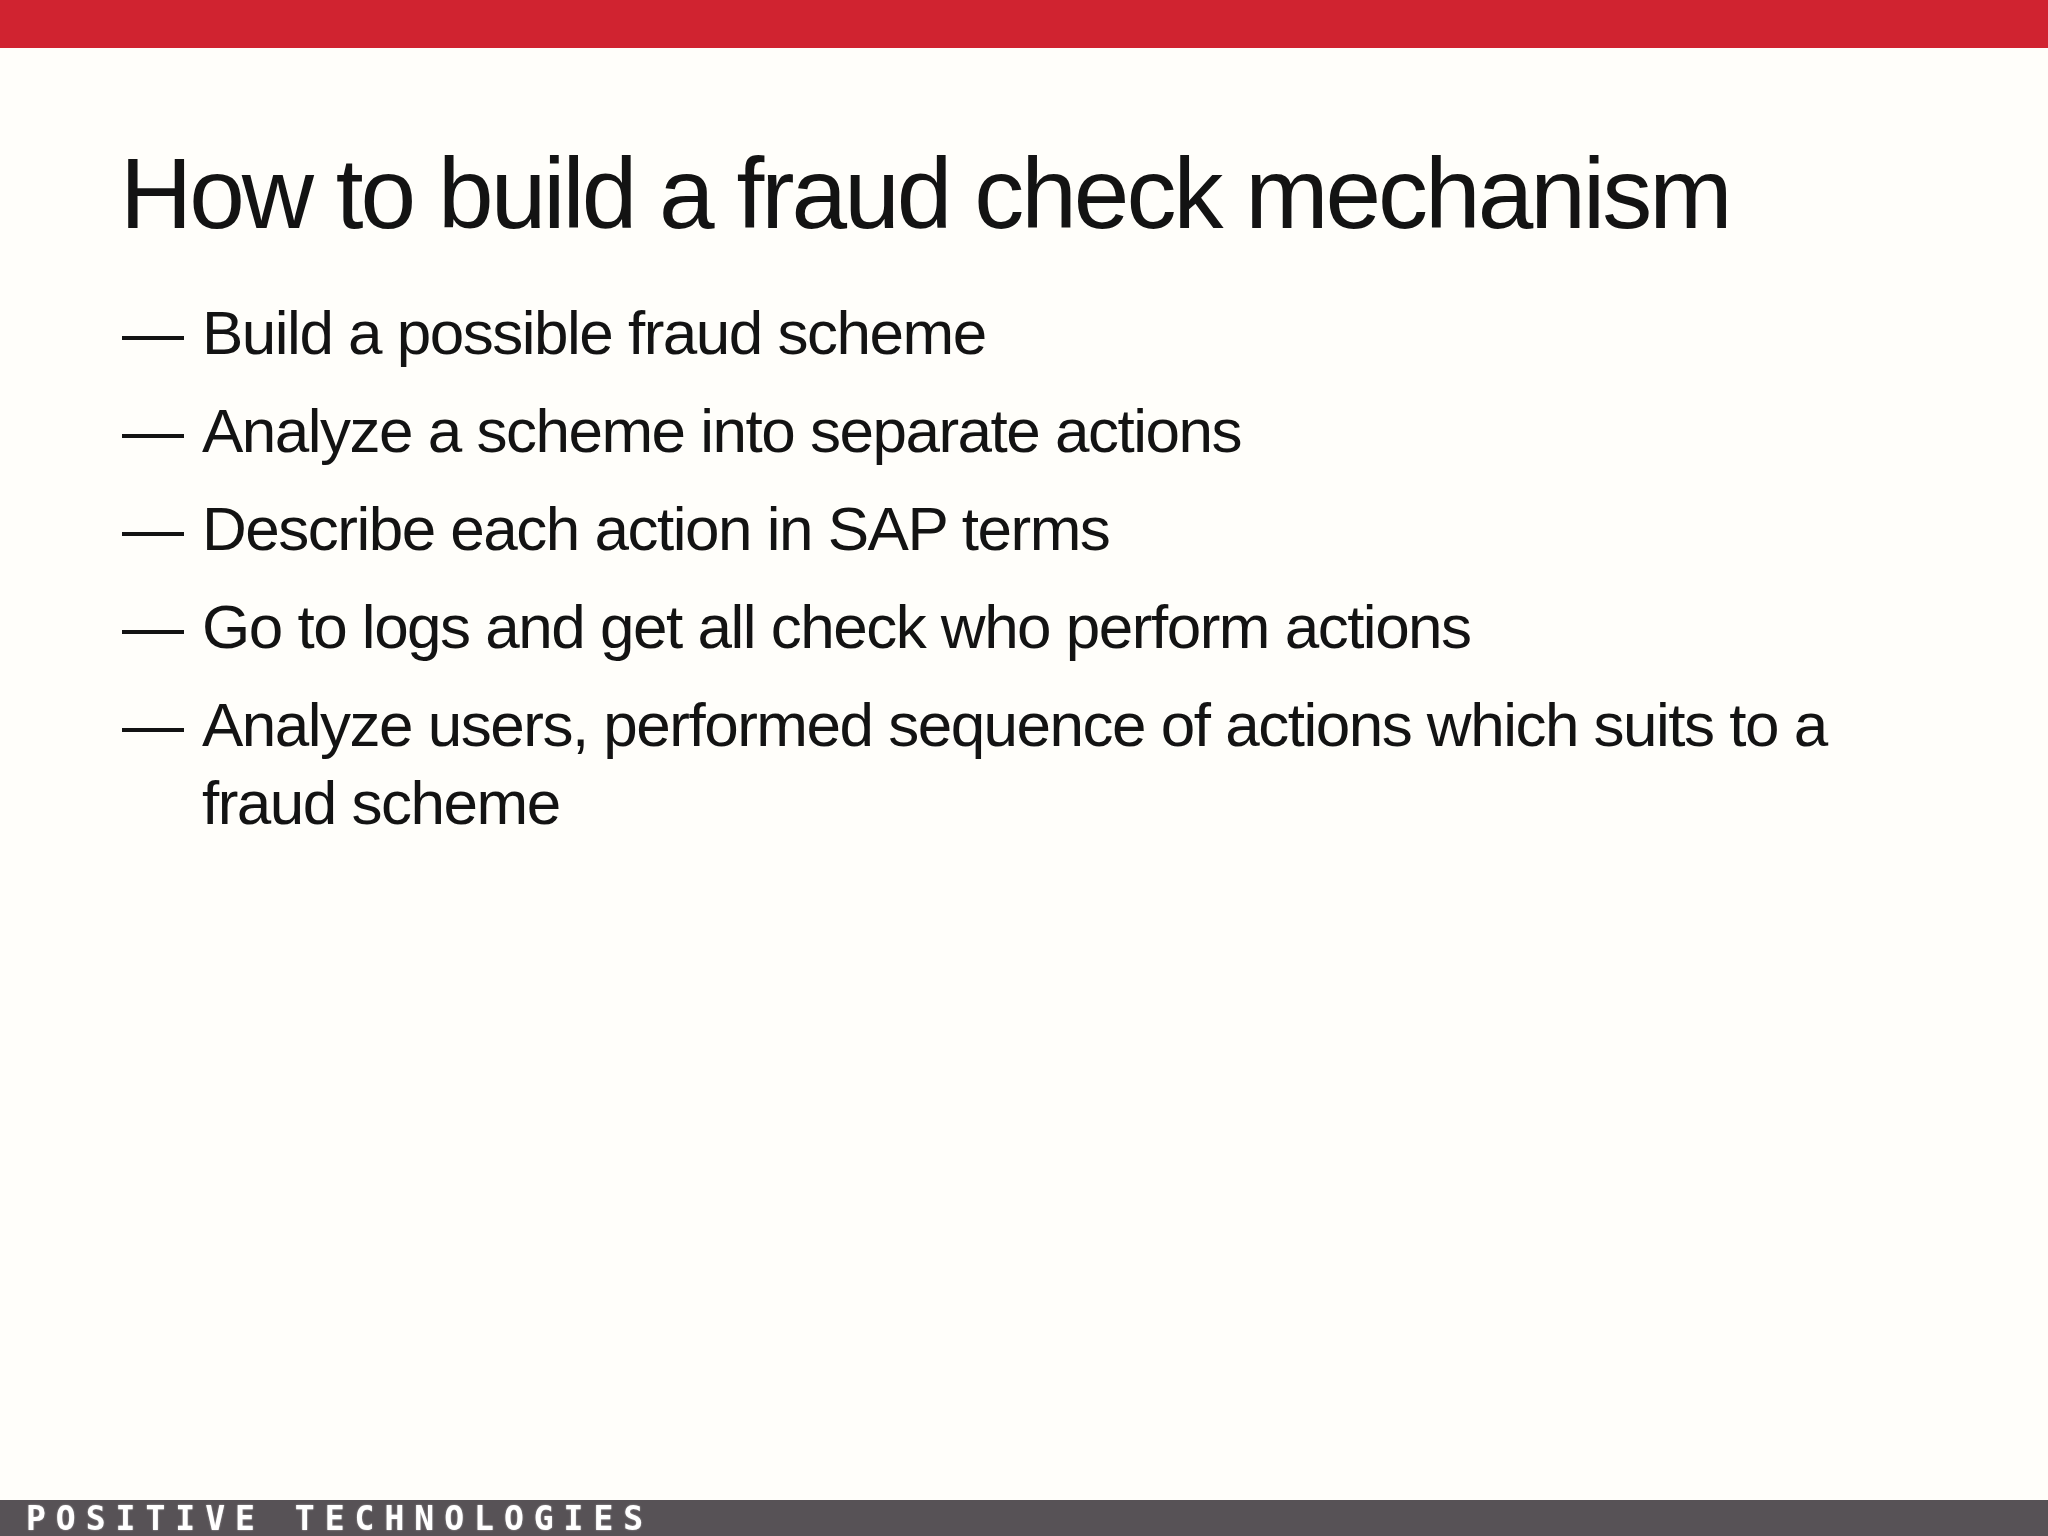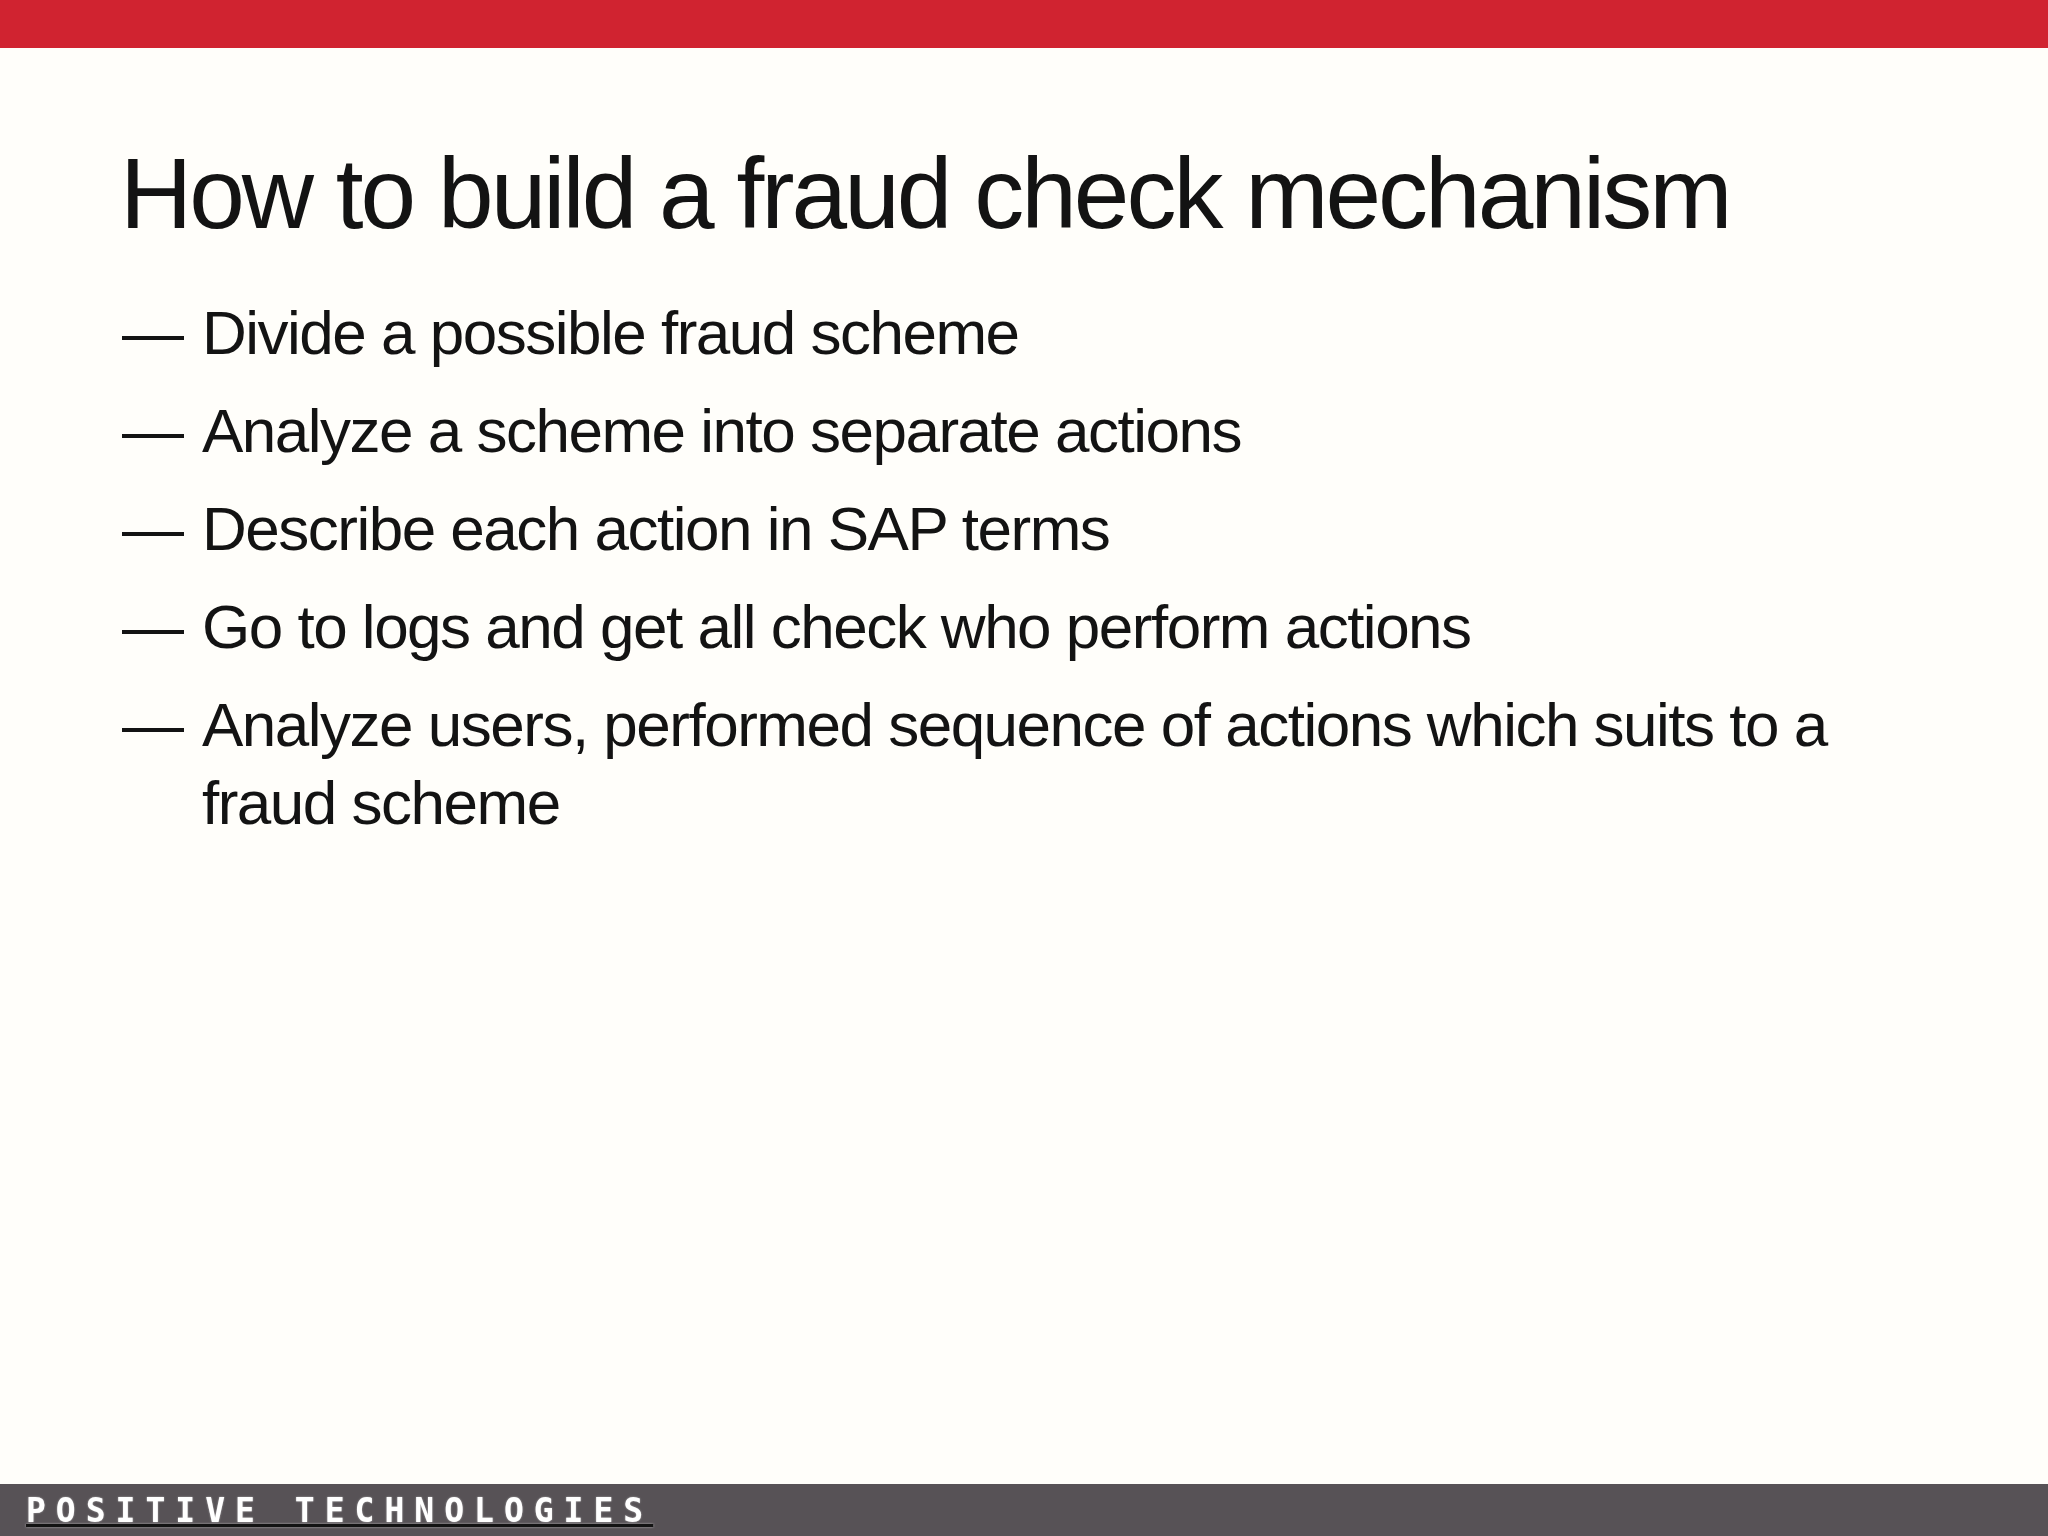--- a/index.html
+++ b/index.html
@@ -43,25 +43,24 @@
     width: 80px;
   }
   ul.bullet-list .btxt {
     flex: 1 1 auto;
   }
   .footer-bar {
     position: absolute;
     left: 0;
     right: 0;
     bottom: 0;
-    height: 52px;
+    height: 36px;
     background: #575256;
     display: flex;
     align-items: center;
-    text-decoration: underline;
   }
   .logo-text {
     margin-left: 26px;
     font-family: "DejaVu Sans Mono", monospace;
     font-weight: bold;
     font-size: 33px;
     letter-spacing: 10px;
     color: #ffffff;
     text-shadow: 0 0 2px rgba(255,255,255,0.55);
     white-space: nowrap;
@@ -70,21 +69,21 @@
 </head>
 <body>
 
 <div class="top-bar"></div>
 
 <h1 class="slide-title">How to build a fraud check mechanism</h1>
 
 <ul class="bullet-list">
     <li>
       <span class="dash">—</span>
-      <span class="btxt">Divide a possible fraud scheme</span>
+      <span class="btxt">Build a possible fraud scheme</span>
     </li>
     <li>
       <span class="dash">—</span>
       <span class="btxt">Analyze a scheme into separate actions</span>
     </li>
     <li>
       <span class="dash">—</span>
       <span class="btxt">Describe each action in SAP terms</span>
     </li>
     <li>

